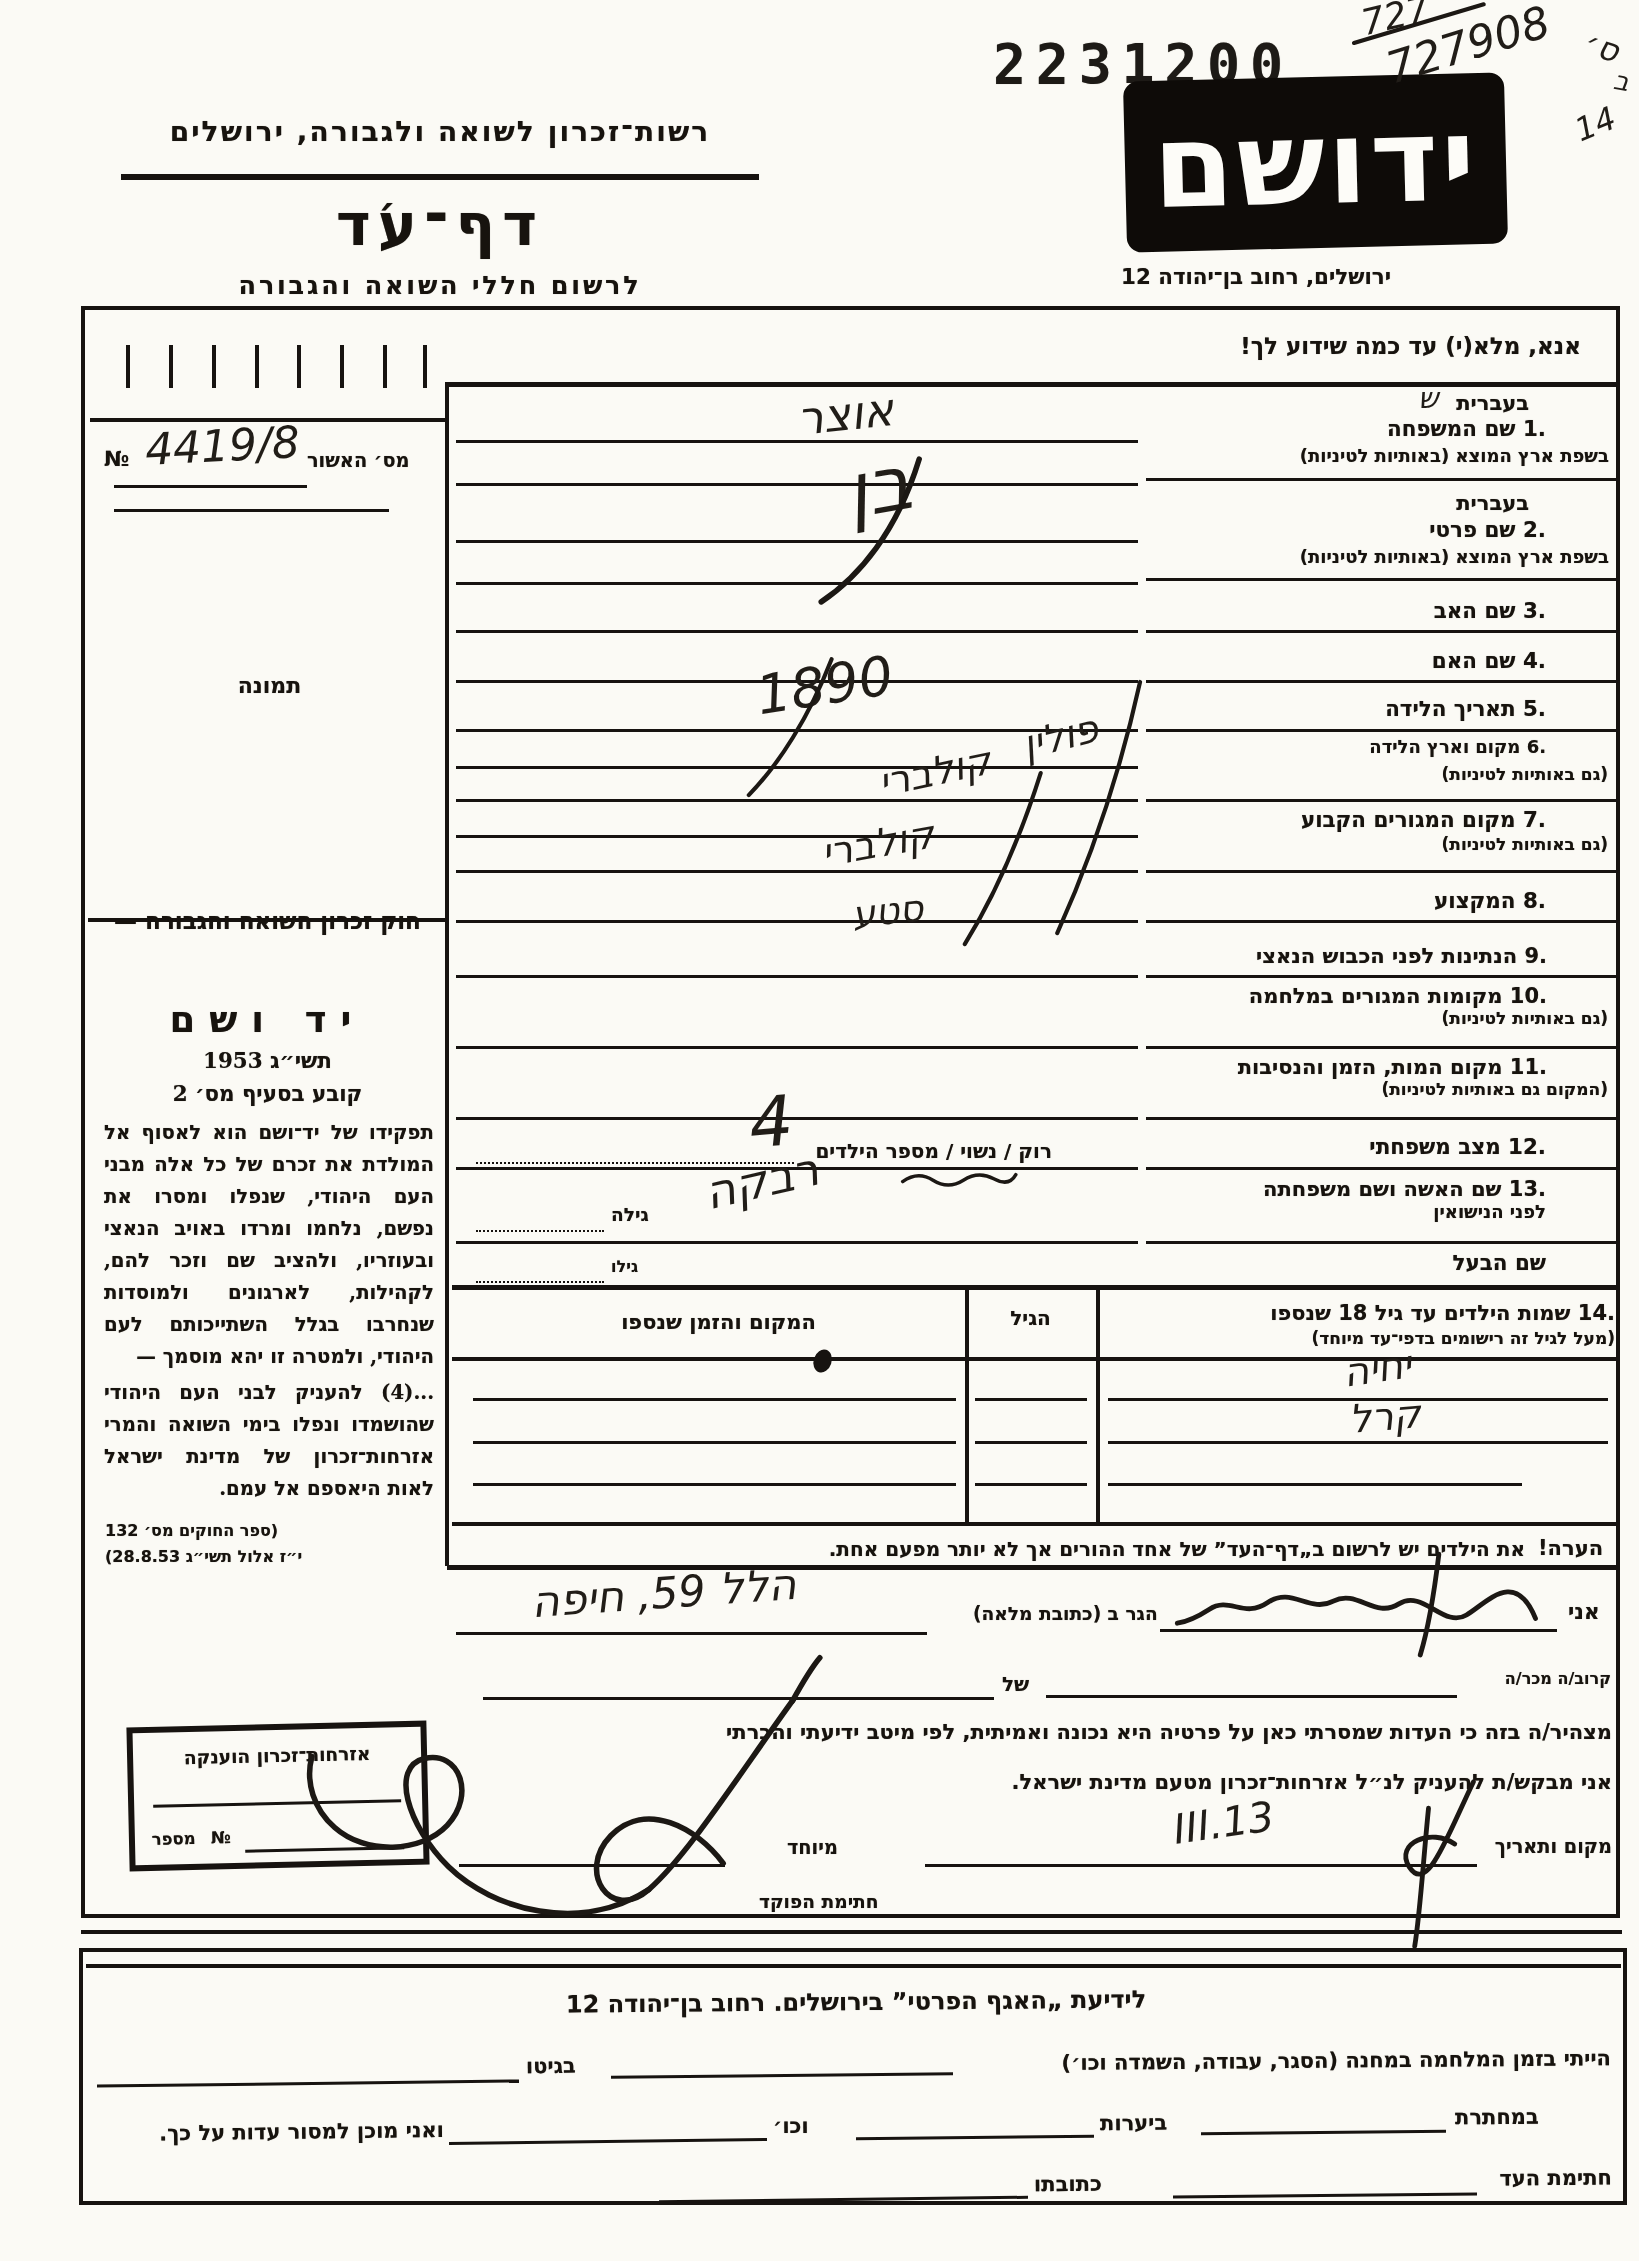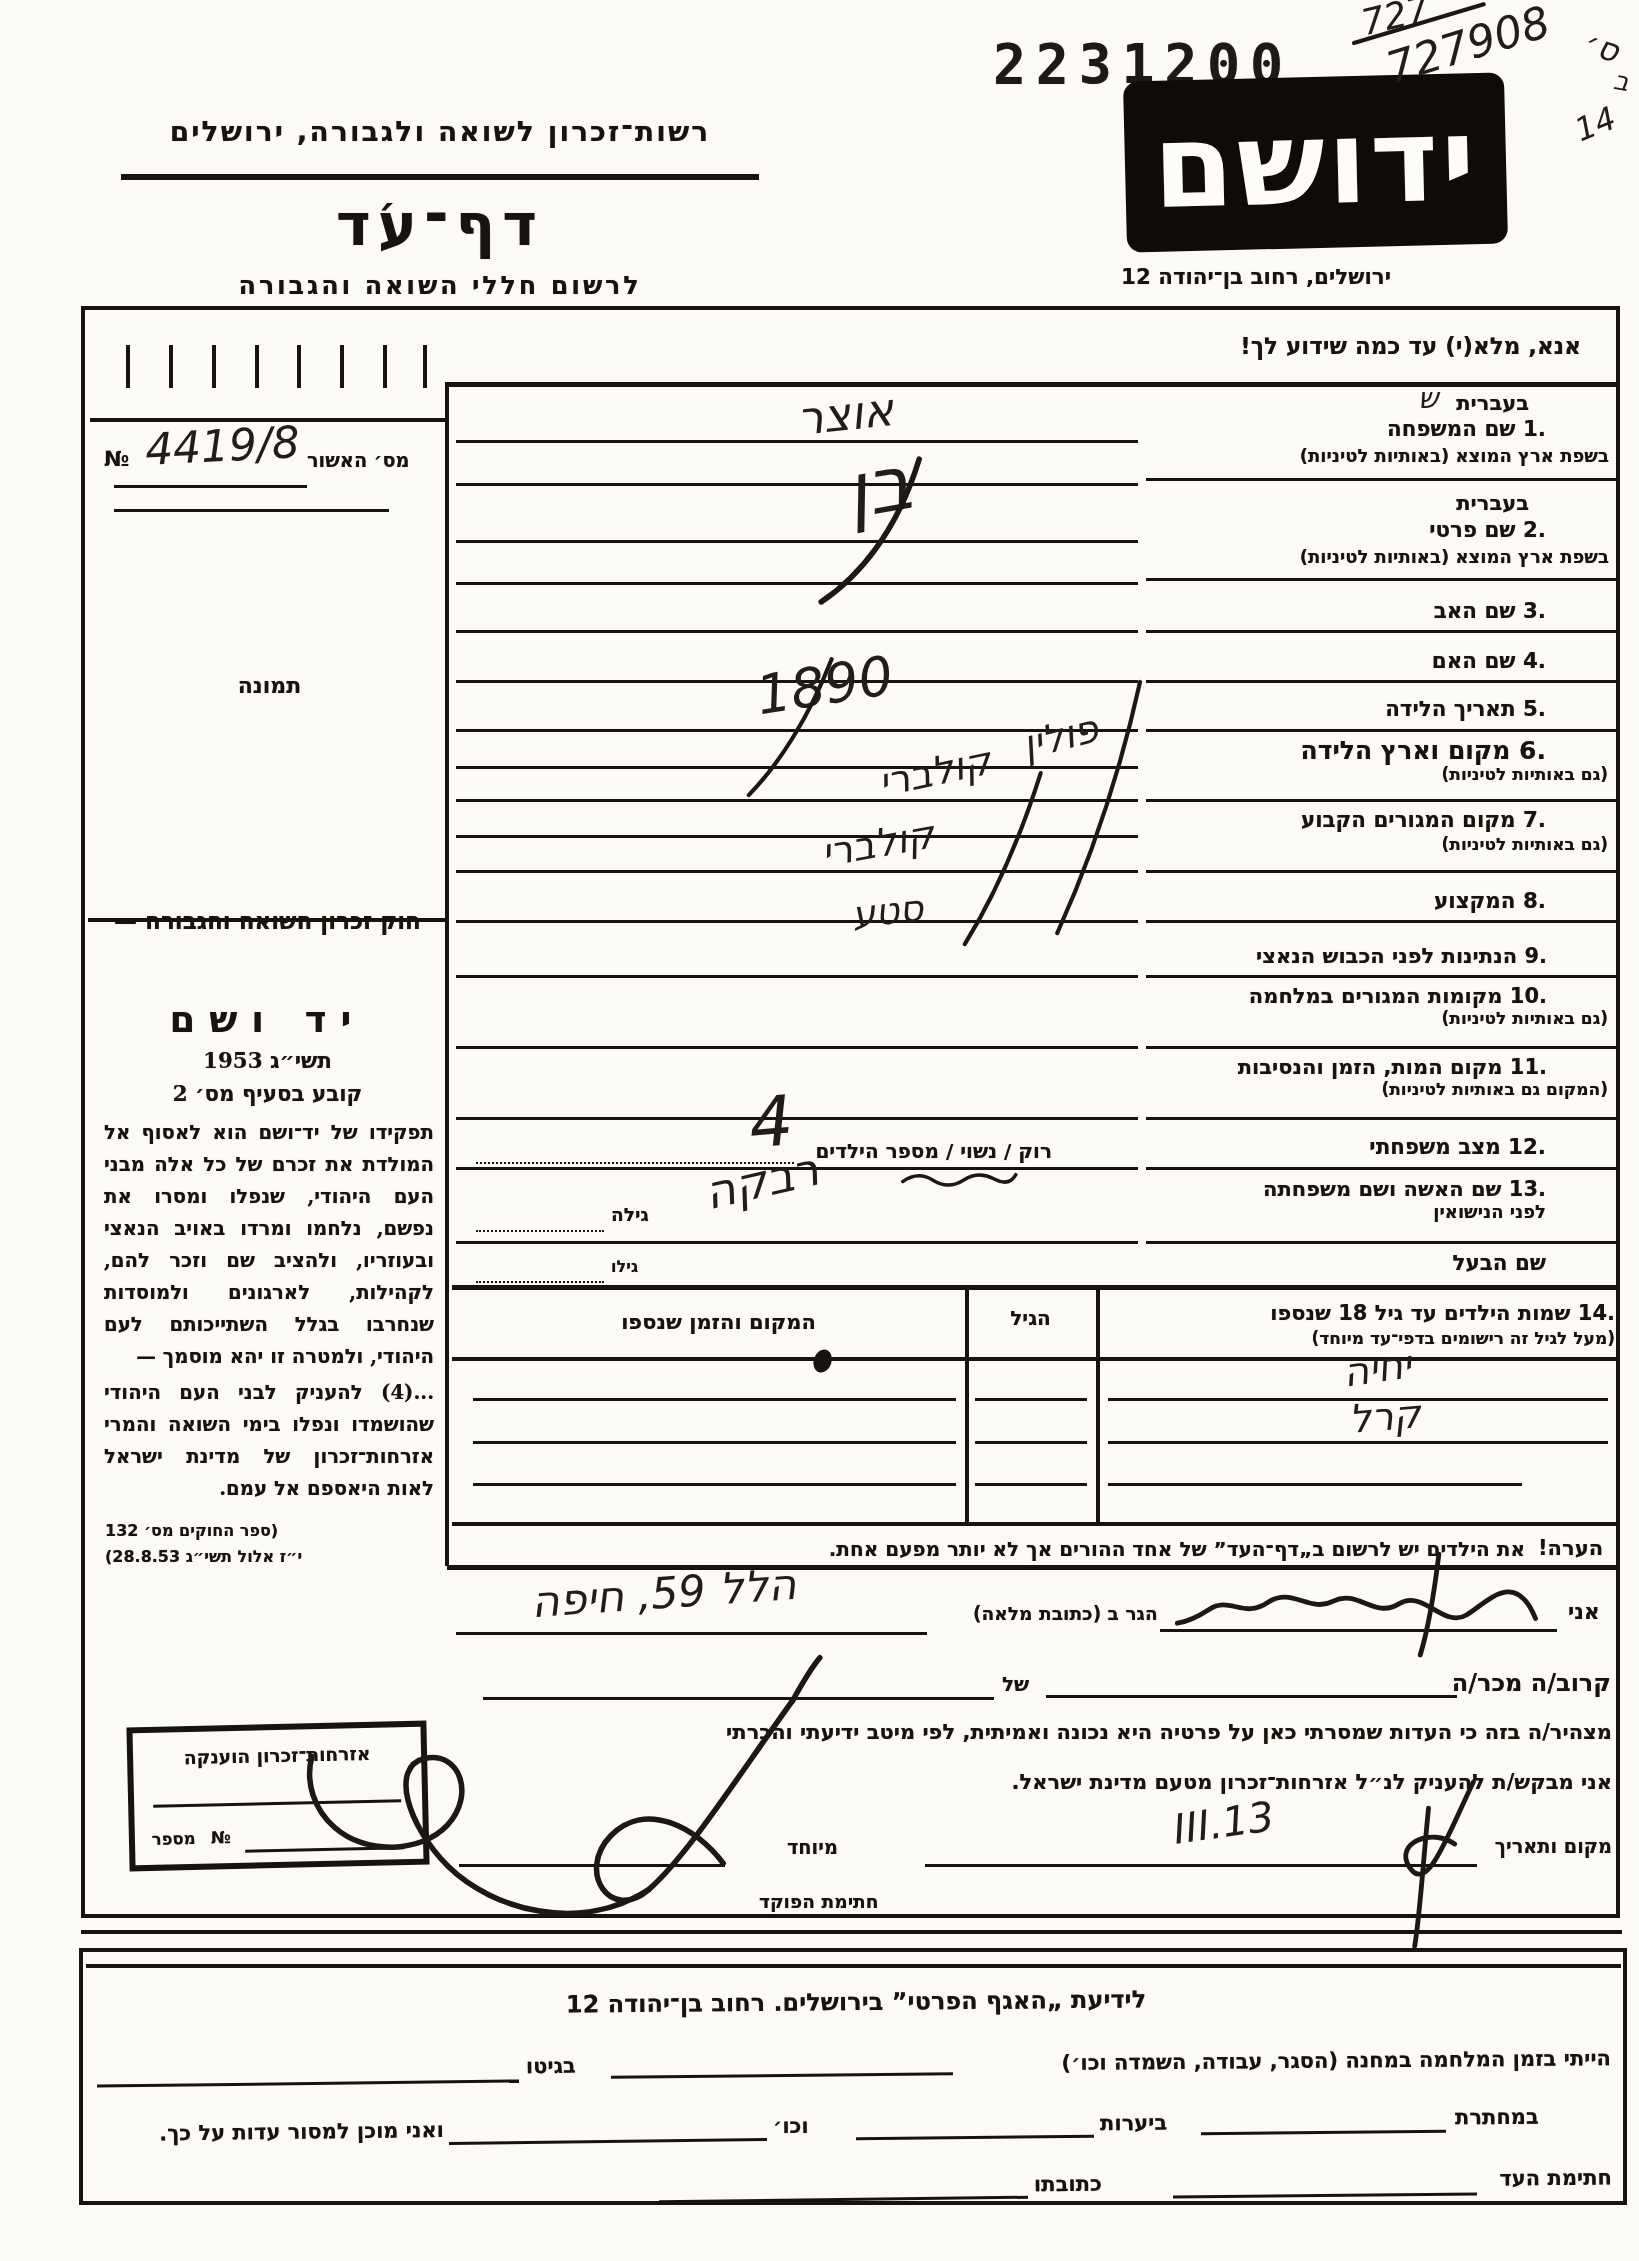--- a/index.html
+++ b/index.html
@@ -144,21 +144,21 @@
     <span>שם האם</span>
   </div>
   <div class="ln" style="left:1146px;top:680px;width:473px;"></div>
 
   <div class="lbl ra" style="left:1270px;top:697px;width:276px;font-size:21.4px;">
     <span class="fno" dir="ltr">5.</span>
     <span>תאריך הלידה</span>
   </div>
   <div class="ln" style="left:1146px;top:729px;width:473px;"></div>
 
-  <div class="lbl ra" style="left:1270px;top:737px;width:276px;font-size:25px;">
+  <div class="lbl ra" style="left:1270px;top:737px;width:276px;font-size:18px;">
     <span class="fno" dir="ltr">6.</span>
     <span>מקום וארץ הלידה</span>
   </div>
   <div class="lbl ra" style="left:1270px;top:765px;width:338px;font-size:17px;">(גם באותיות לטיניות)</div>
   <div class="ln" style="left:1146px;top:799px;width:473px;"></div>
 
   <div class="lbl ra" style="left:1270px;top:808px;width:276px;font-size:21.4px;">
     <span class="fno" dir="ltr">7.</span>
     <span>מקום המגורים הקבוע</span>
   </div>
@@ -246,21 +246,21 @@
   <div class="lbl" style="left:1538px;top:1536px;font-size:21px;">הערה!</div>
   <div class="lbl ra" style="left:483px;top:1538px;width:1042px;font-size:20px;">את הילדים יש לרשום ב„דף־העד” של אחד ההורים אך לא יותר מפעם אחת.</div>
   <div class="ln thick" style="left:447px;top:1565px;width:1173px;"></div>
 
   <div class="lbl" style="left:1568px;top:1600px;font-size:21.4px;">אני</div>
   <div class="ln" style="left:1160px;top:1629px;width:397px;"></div>
   <div class="lbl" style="left:933px;top:1603px;font-size:18.6px;margin-left:40px;">הגר ב (כתובת מלאה)</div>
   <div class="ln" style="left:456px;top:1632px;width:471px;"></div>
   <div class="hw" style="left:531px;top:1568px;font-size:43px;transform:rotate(-4deg);">הלל 59, חיפה</div>
 
-  <div class="lbl ra" style="left:1463px;top:1670px;width:148px;font-size:24px;">קרוב/ה מכר/ה</div>
+  <div class="lbl ra" style="left:1463px;top:1670px;width:148px;font-size:16px;">קרוב/ה מכר/ה</div>
   <div class="ln" style="left:1046px;top:1695px;width:411px;"></div>
   <div class="lbl" style="left:1002px;top:1673px;font-size:20px;">של</div>
   <div class="ln" style="left:483px;top:1697px;width:511px;"></div>
 
   <div class="lbl ra" style="left:483px;top:1720px;width:1129px;font-size:21px;">מצהיר/ה בזה כי העדות שמסרתי כאן על פרטיה היא נכונה ואמיתית, לפי מיטב ידיעתי והכרתי</div>
   <div class="lbl ra" style="left:777px;top:1770px;width:835px;font-size:21px;">אני מבקש/ת להעניק לנ״ל אזרחות־זכרון מטעם מדינת ישראל.</div>
 
   <div class="lbl ra" style="left:1505px;top:1836px;width:107px;font-size:19.3px;">מקום ותאריך</div>
   <div class="ln" style="left:925px;top:1864px;width:552px;"></div>
   <div class="hw" style="left:1173px;top:1799px;font-size:41px;transform:rotate(-8deg);">13.III</div>

